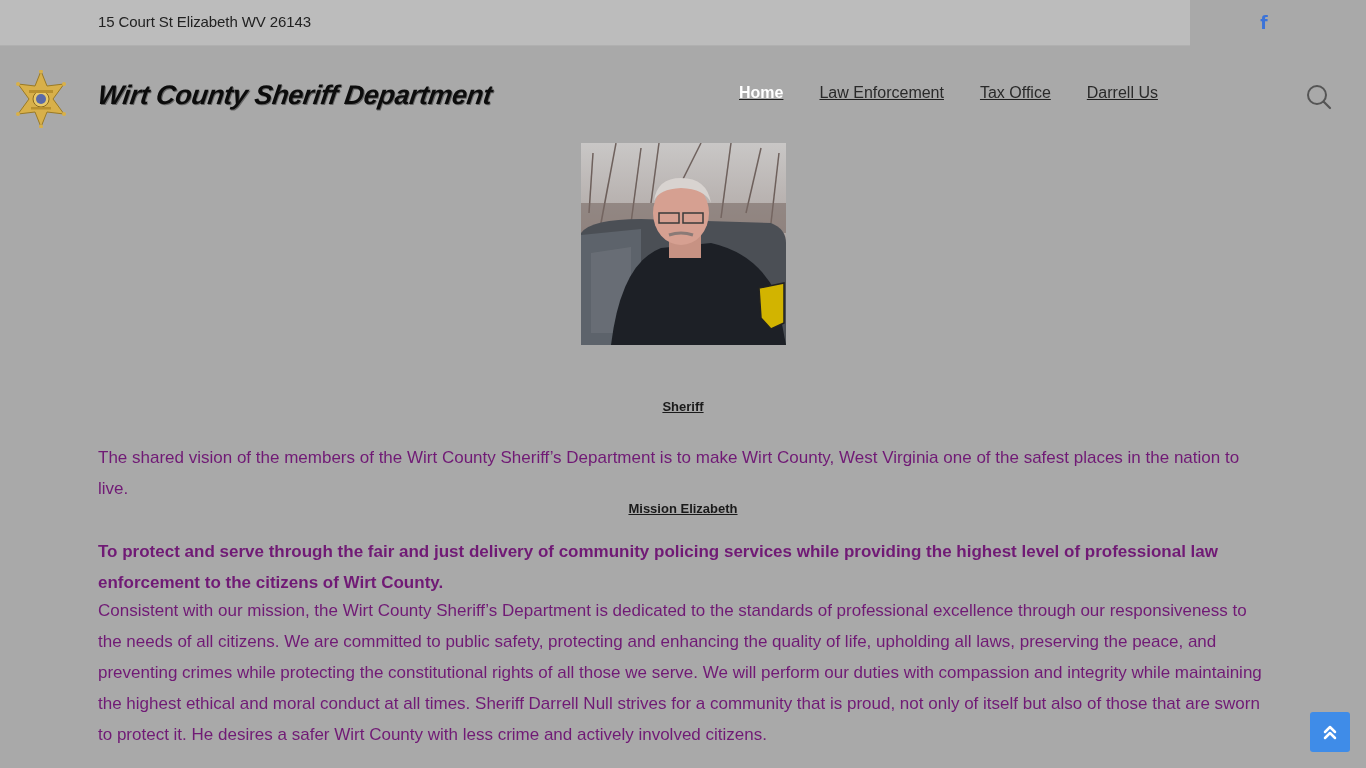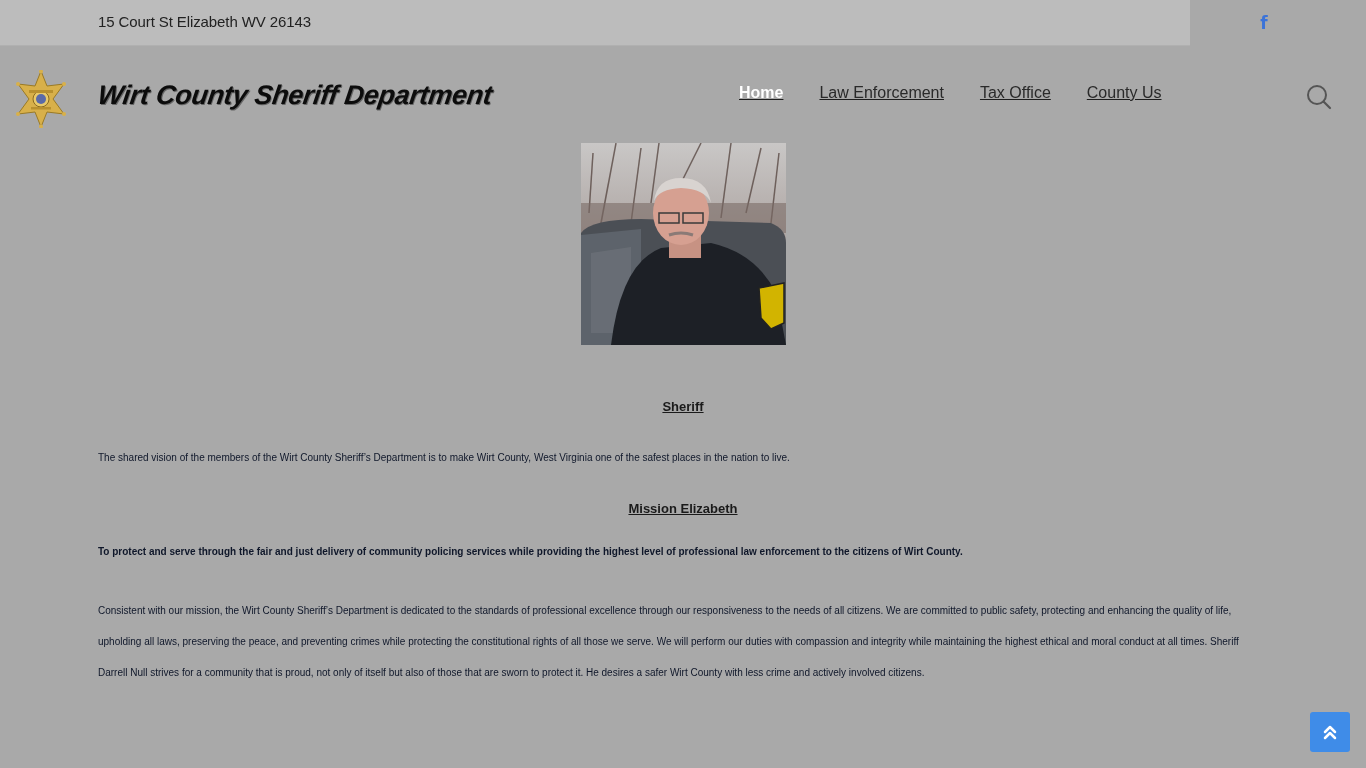--- a/index.html
+++ b/index.html
@@ -54,21 +54,21 @@
   .photo {
     position: absolute; left: 581px; top: 143px; width: 205px; height: 202px;
     overflow: hidden; background: #6e6a68;
   }
   .heading {
     position: absolute; left: 0; width: 1366px; text-align: center;
     font-size: 13px; font-weight: bold; text-decoration: underline; color: #1a1a1a;
   }
   .para {
     position: absolute; left: 98px; width: 1170px;
-    font-size: 10px; color: #0f172a; line-height: 31px;
+    font-size: 17px; color: #701a75; line-height: 31px;
   }
   .totop {
     position: absolute; left: 1310px; top: 712px; width: 40px; height: 40px;
     background: #3f8ce8; border-radius: 3px;
   }
 </style>
 </head>
 <body>
 
 <div class="topbar">
@@ -90,21 +90,21 @@
       <circle cx="27" cy="29" r="5" fill="#5a6aa8"></circle>
       <rect x="15" y="20" width="24" height="3" fill="#b8902e"></rect>
       <rect x="17" y="37" width="20" height="2.5" fill="#b8902e"></rect>
     </svg>
   </div>
   <div class="brand">Wirt County Sheriff Department</div>
   <nav class="nav">
     <a class="active">Home</a>
     <a>Law Enforcement</a>
     <a>Tax Office</a>
-    <a>County Us</a>
+    <a>Darrell Us</a>
   </nav>
   <div class="search">
     <svg width="26" height="26" viewBox="0 0 26 26">
       <circle cx="11" cy="11" r="9" fill="none" stroke="#555" stroke-width="2"></circle>
       <line x1="17.5" y1="17.5" x2="24" y2="24" stroke="#555" stroke-width="2.2" stroke-linecap="round"></line>
     </svg>
   </div>
 </div>
 
 <div class="photo" title="Sheriff Darrell Null">

